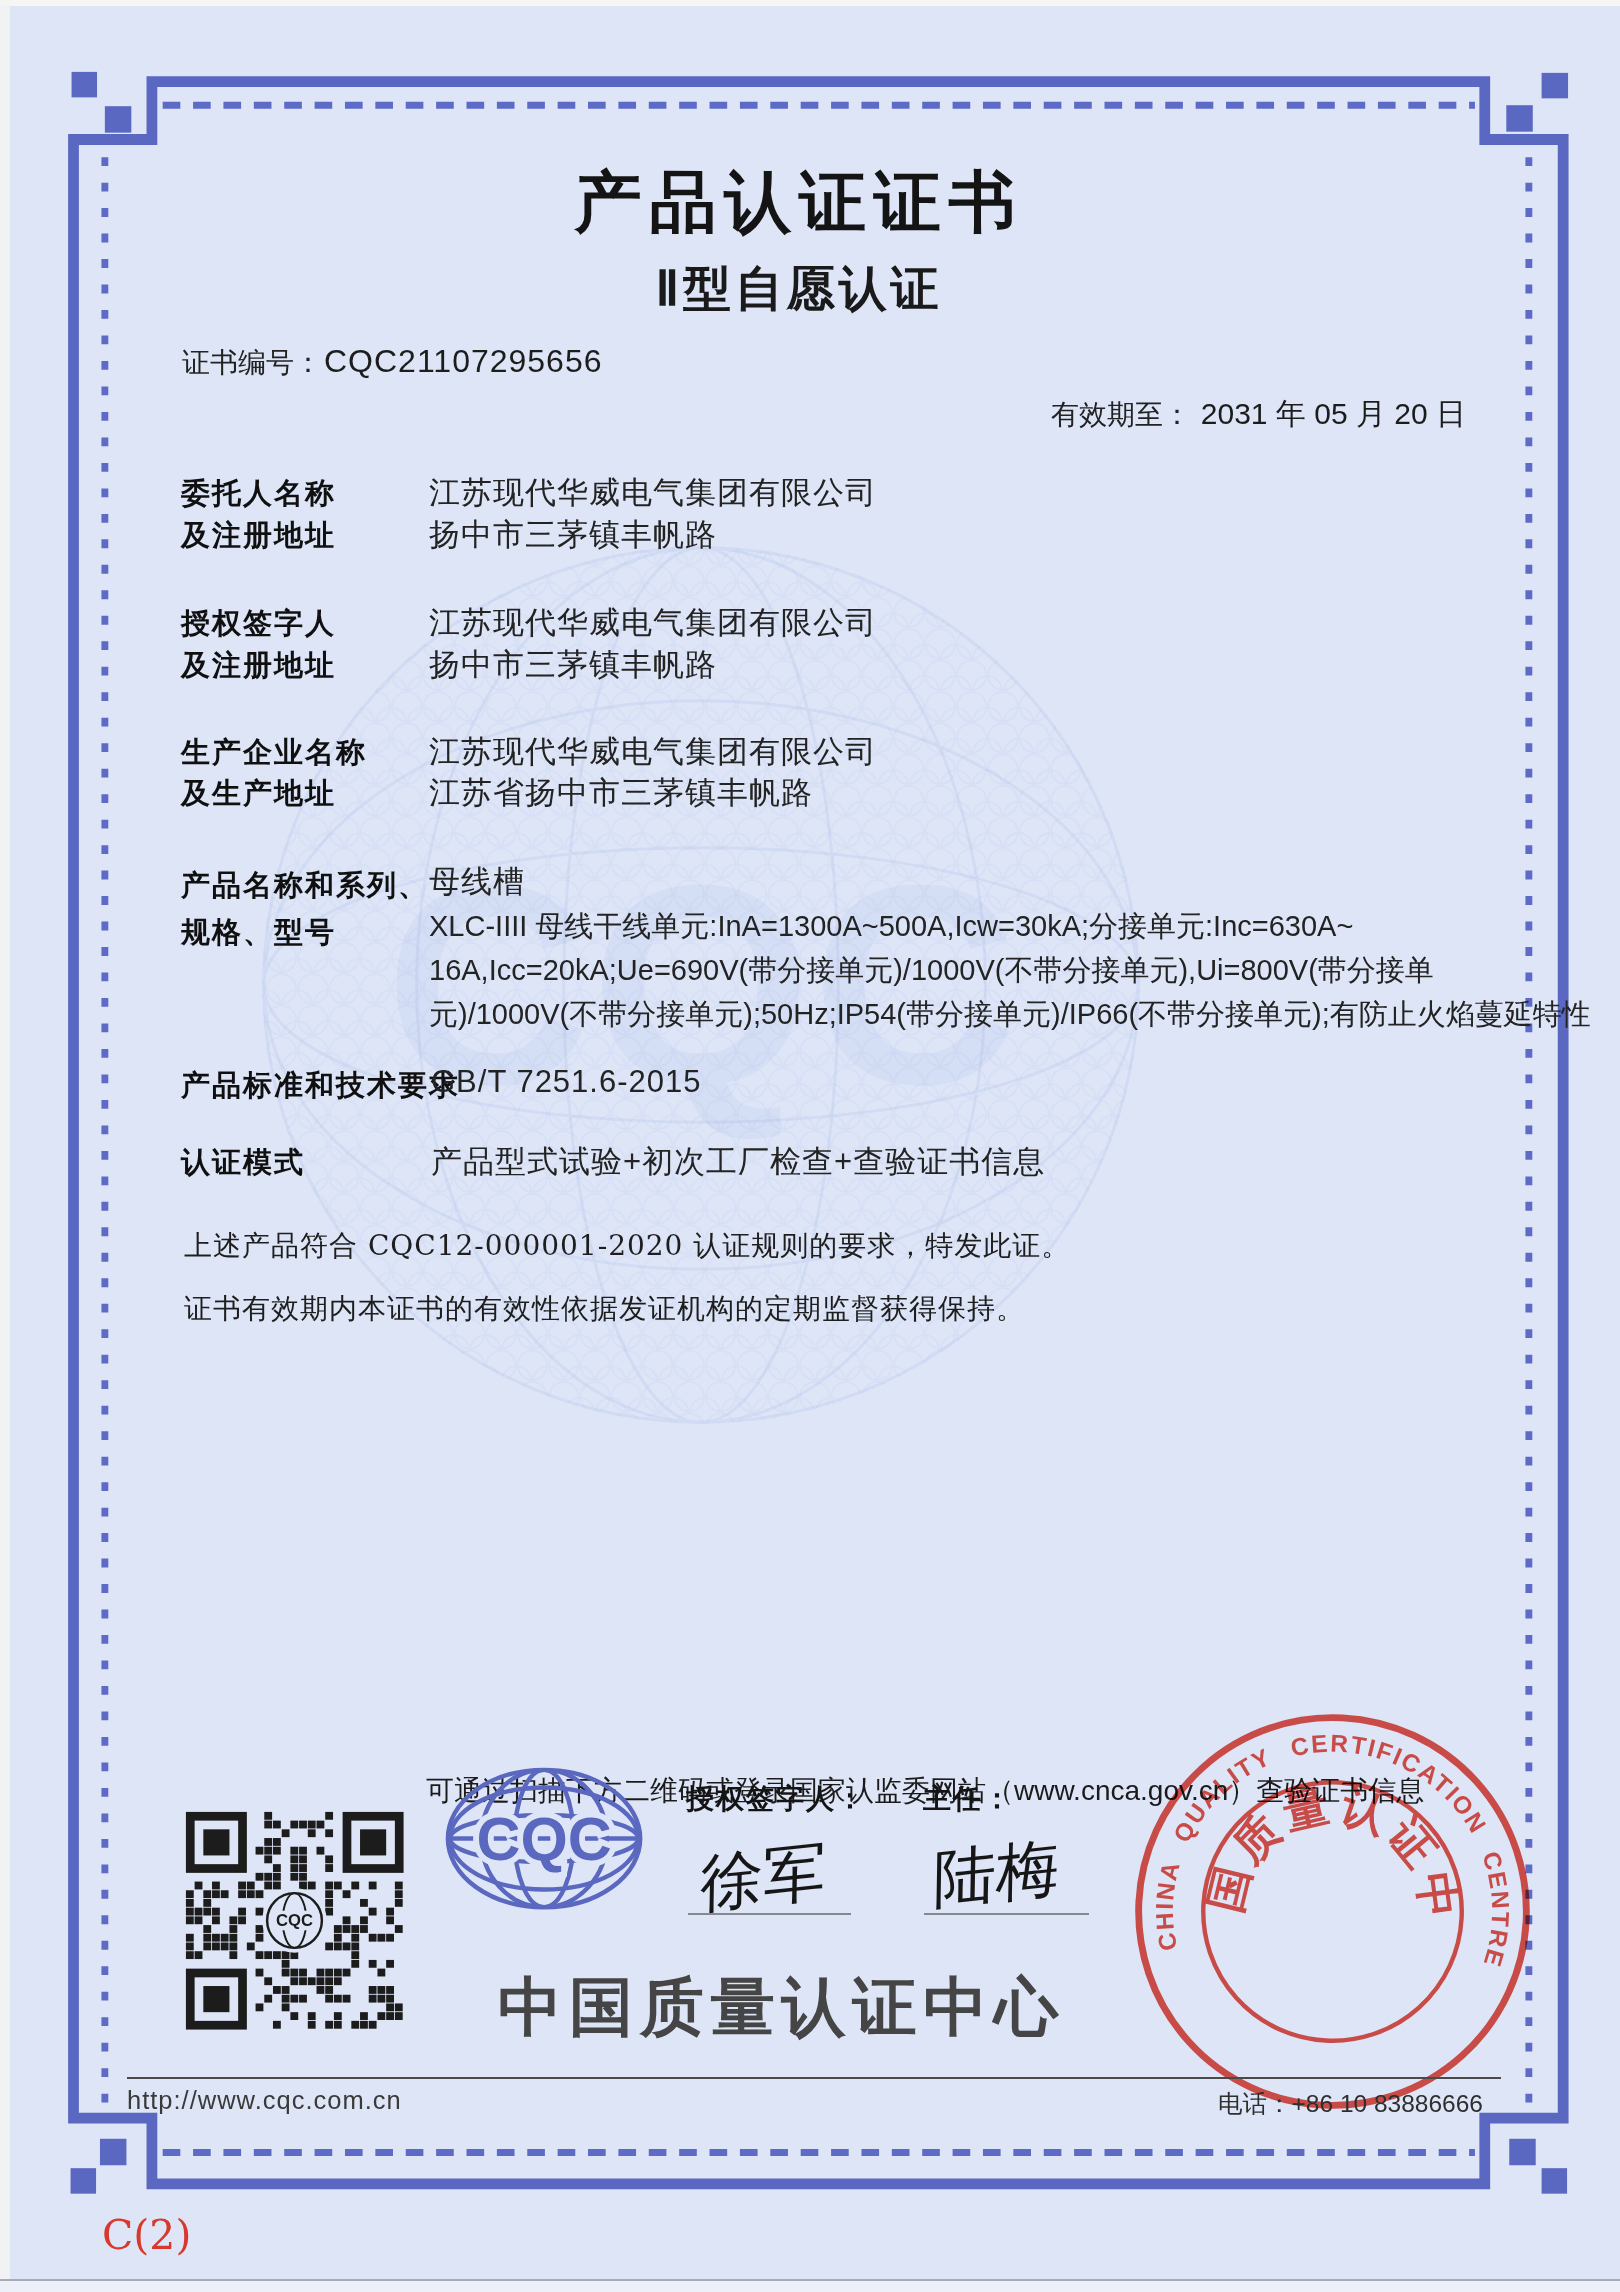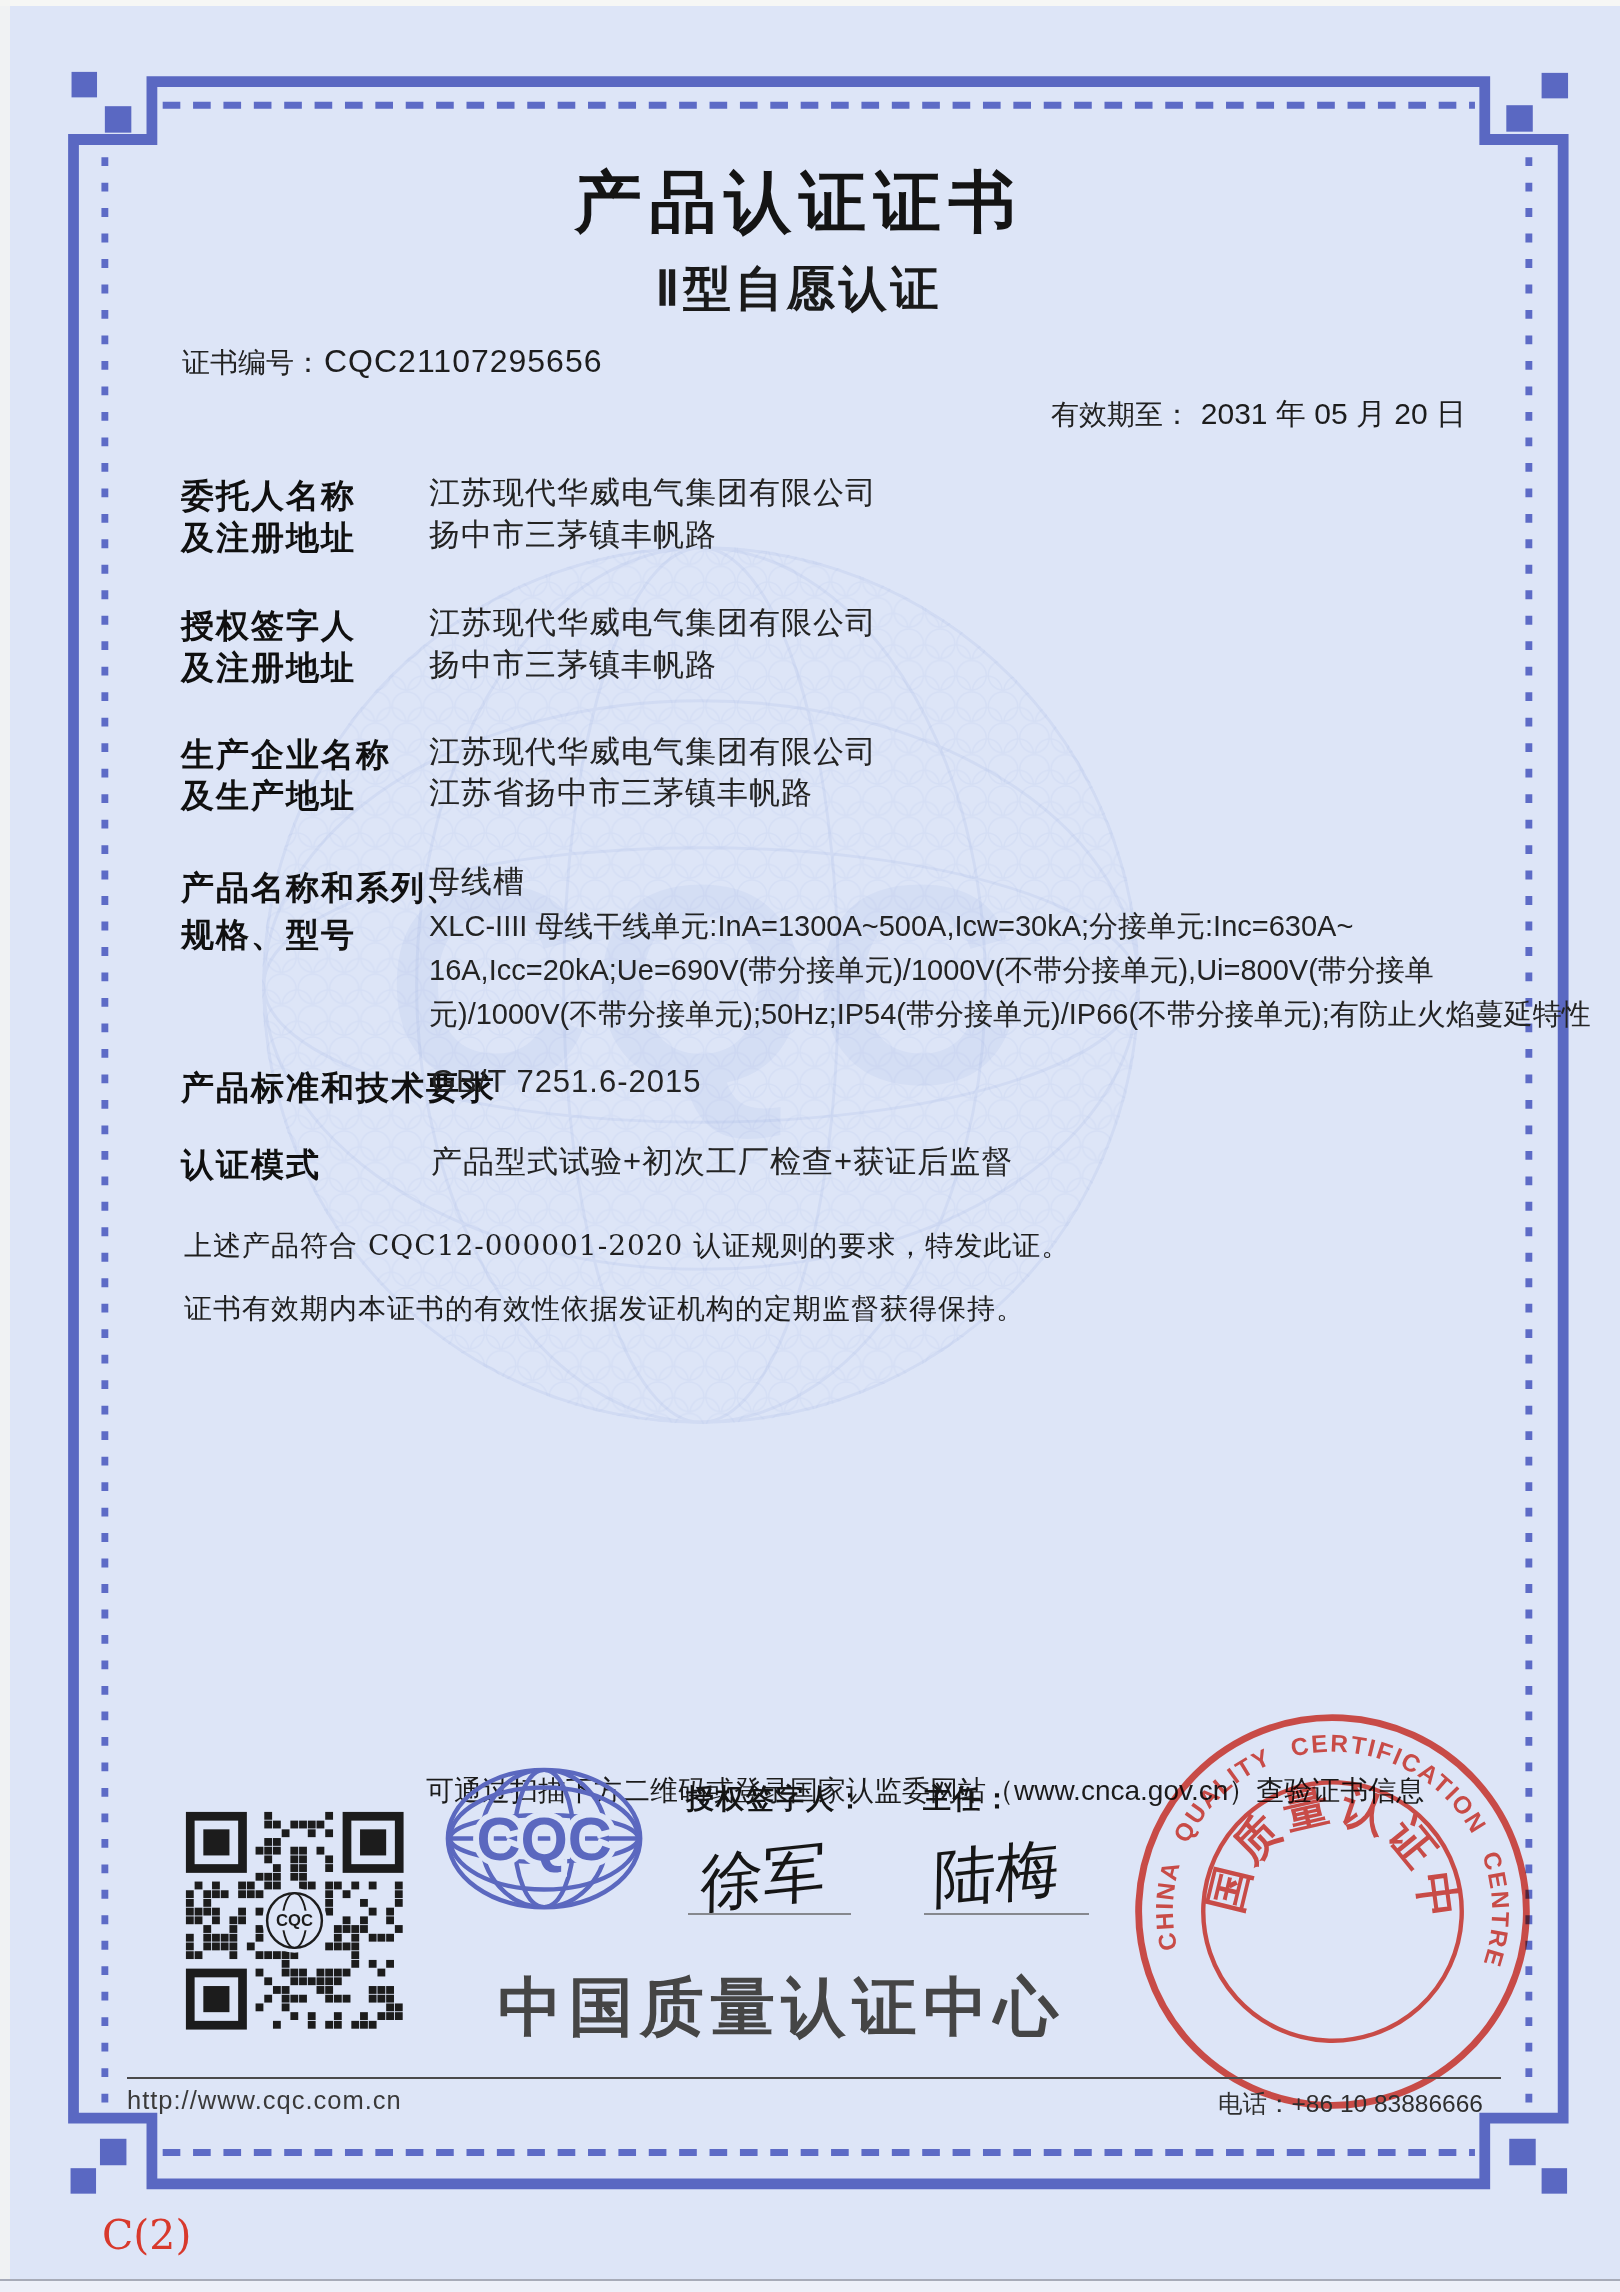--- a/index.html
+++ b/index.html
@@ -18,21 +18,21 @@
     color:#141414;letter-spacing:7.8px;}
   .subtitle{left:0;top:257px;width:1598px;text-align:center;font-size:48px;font-weight:600;
     color:#1a1a1a;letter-spacing:3.9px;}
 
   .serif{font-family:"DejaVu Serif","Liberation Serif",serif;}
   .certno-row{left:182px;top:343px;font-size:28px;color:#222;}
   .certno-row .val{font-size:32px;color:#1d1d1d;font-weight:500;letter-spacing:1px;margin-left:2px;}
   .date-row{font-size:28px;color:#222;}
   .date-row .val{font-size:30px;color:#1c1c1c;font-weight:500;margin-left:9.8px;}
 
-  .flabel{font-size:33px;font-weight:700;color:#101010;letter-spacing:2px;}
+  .flabel{font-size:29px;font-weight:700;color:#101010;letter-spacing:2px;}
   .fvalue{font-size:31px;font-weight:500;color:#232323;letter-spacing:1px;}
   .spec{font-size:29px;font-weight:500;color:#232323;line-height:44px;white-space:pre;}
 
   .stmt{font-size:28px;color:#1e1e1e;letter-spacing:1px;
     font-family:"DejaVu Serif","Liberation Serif",serif;}
   .note{font-size:28px;color:#1b1b1b;}
 
   .sig-label{font-size:28px;font-weight:700;color:#141414;letter-spacing:2px;}
   .sig-name{font-size:63px;color:#161616;font-weight:500;
     transform:rotate(-6deg) skewX(-7deg);display:inline-block;}
@@ -128,21 +128,21 @@
   <div class="abs flabel" style="left:181px;top:866px">产品名称和系列、</div>
   <div class="abs flabel" style="left:181px;top:913px">规格、型号</div>
   <div class="abs fvalue" style="left:429px;top:861px">母线槽</div>
   <div class="abs spec" style="left:429px;top:904px">XLC-IIII 母线干线单元:InA=1300A~500A,Icw=30kA;分接单元:Inc=630A~
 16A,Icc=20kA;Ue=690V(带分接单元)/1000V(不带分接单元),Ui=800V(带分接单
 元)/1000V(不带分接单元);50Hz;IP54(带分接单元)/IP66(不带分接单元);有防止火焰蔓延特性</div>
 
   <div class="abs flabel" style="left:181px;top:1066px">产品标准和技术要求</div>
   <div class="abs fvalue" style="left:431px;top:1064px">GB/T 7251.6-2015</div>
   <div class="abs flabel" style="left:181px;top:1143px">认证模式</div>
-  <div class="abs fvalue" style="left:431px;top:1141px">产品型式试验+初次工厂检查+获证后监督</div>
+  <div class="abs fvalue" style="left:431px;top:1141px">产品型式试验+初次工厂检查+查验证书信息</div>
 
   <div class="abs stmt" style="left:184px;top:1227px">上述产品符合 CQC12-000001-2020 认证规则的要求，特发此证。</div>
   <div class="abs stmt" style="left:184px;top:1290px">证书有效期内本证书的有效性依据发证机构的定期监督获得保持。</div>
 
   <div class="abs note" style="left:426px;top:1772px">可通过扫描下方二维码或登录国家认监委网站（www.cnca.gov.cn）查验证书信息</div>
 
   <svg class="abs" id="qr" width="225" height="225" viewBox="0 0 230 230" style="left:182px;top:1808px">
       <rect x="84.10000000000001" y="4" width="8" height="8" fill="#1c1c1c"></rect>
       <rect x="146.4" y="4" width="8" height="8" fill="#1c1c1c"></rect>
       <rect x="84.10000000000001" y="12.9" width="8" height="8" fill="#1c1c1c"></rect>

